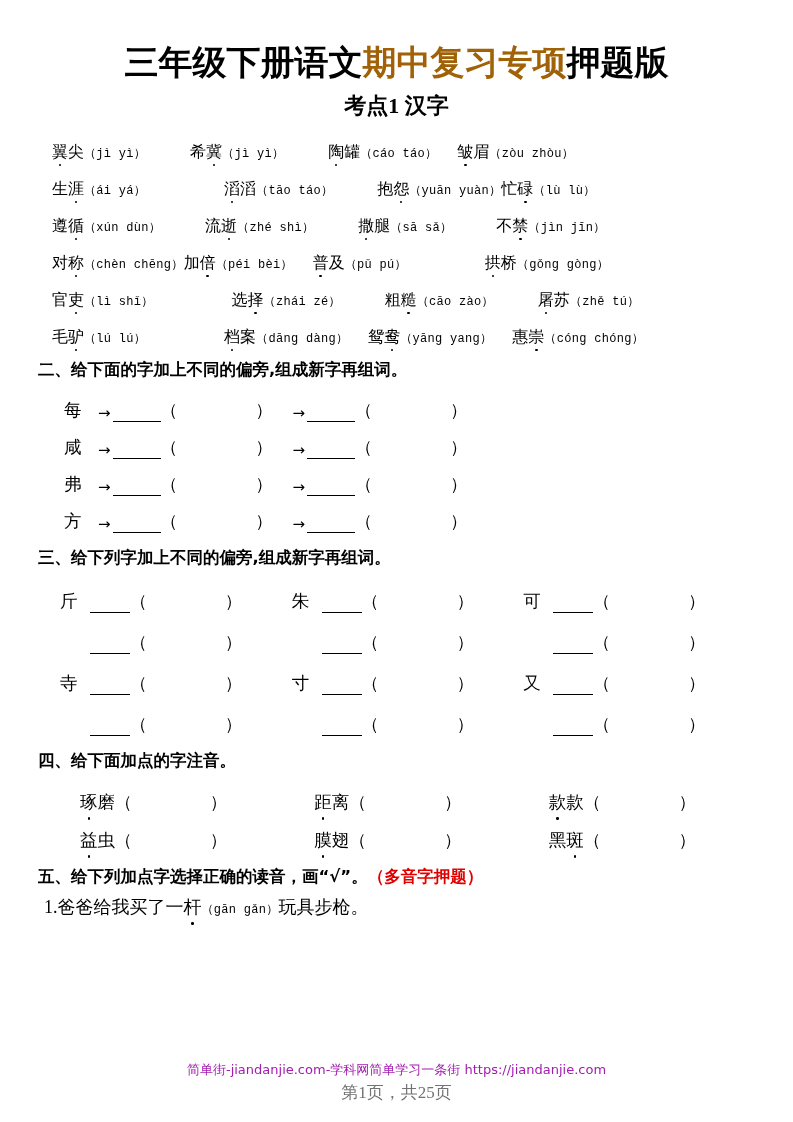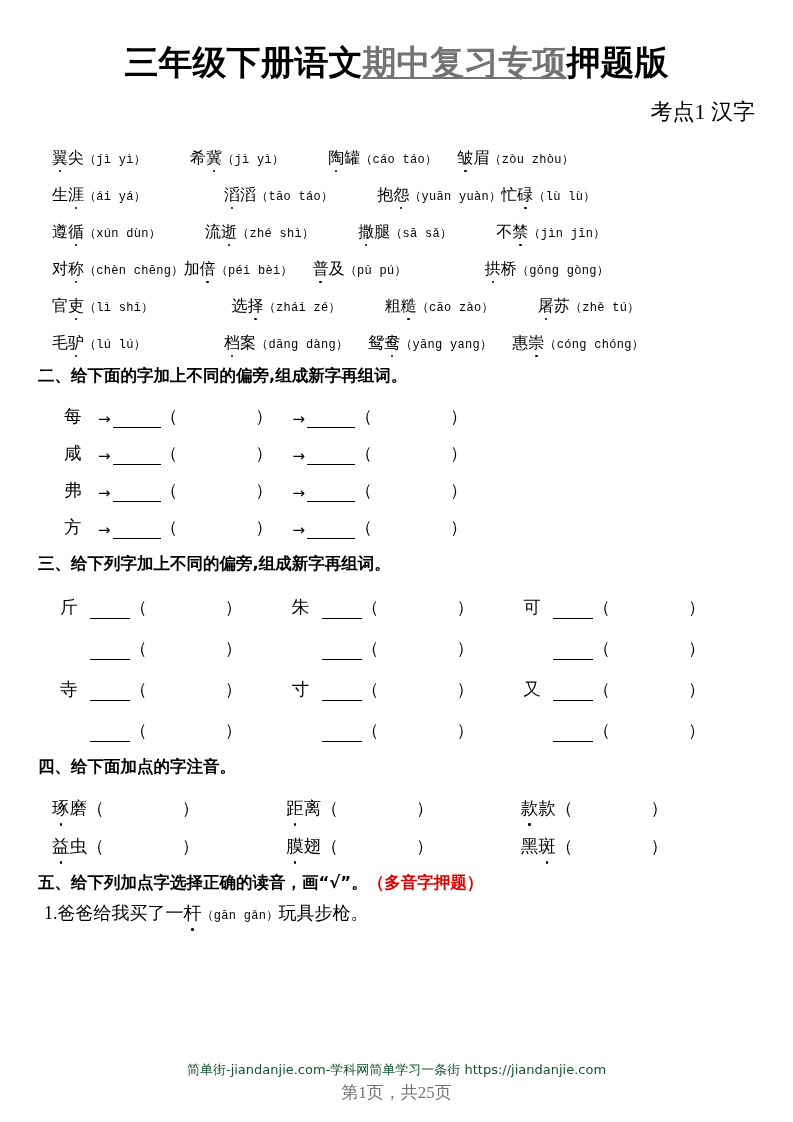--- a/index.html
+++ b/index.html
@@ -29,31 +29,30 @@
     font-family: "DejaVu Serif", "Liberation Serif", serif;
     font-weight: bold;
     font-size: 34px;
     letter-spacing: 0px;
     margin: 0;
     padding-top: 42px;
     line-height: 1.2;
     white-space: nowrap;
   }
   .doc-title .hl {
-    color: #737373;
-    text-decoration: underline;
+    color: #a16207;
     text-underline-offset: 3px;
     text-decoration-thickness: 2px;
   }
   .doc-subtitle {
-    text-align: right;
+    text-align: center;
     font-size: 22px;
-    font-weight: normal;
+    font-weight: bold;
     font-family: "Liberation Serif", serif;
-    margin: 16px 0 0 0;
+    margin: 10px 0 0 0;
     line-height: 1.2;
   }
 
   
   .sec-head {
     font-family: "DejaVu Sans", "Liberation Sans", sans-serif;
     font-weight: bold;
     font-size: 16.5px;
     margin: 14px 0 4px 0;
     line-height: 1.3;
@@ -169,20 +168,21 @@
     height: 38px;
     align-items: flex-end;
     padding-left: 14px;
     white-space: nowrap;
   }
   .ann-cell {
     width: 248px;
     font-size: 17px;
     display: flex;
     align-items: flex-end;
+    margin-left: 28px;
   }
   .ann-cell .w { font-size: 17.5px; }
   .ann-paren { display: inline-block; }
 
   
   .q-line {
     padding-left: 6px;
     font-size: 18px;
     margin-top: 8px;
     white-space: nowrap;
@@ -192,21 +192,21 @@
   .footer {
     position: absolute;
     left: 0;
     right: 0;
     bottom: 18px;
     text-align: center;
   }
   .watermark {
     font-family: "DejaVu Sans", "Liberation Sans", sans-serif;
     font-size: 13px;
-    color: #14532d;
+    color: #a21caf;
     line-height: 1.4;
   }
   .pageno {
     font-family: "Liberation Serif", serif;
     font-size: 17px;
     color: #737373;
     margin-top: 2px;
   }
 </style>
 </head>

